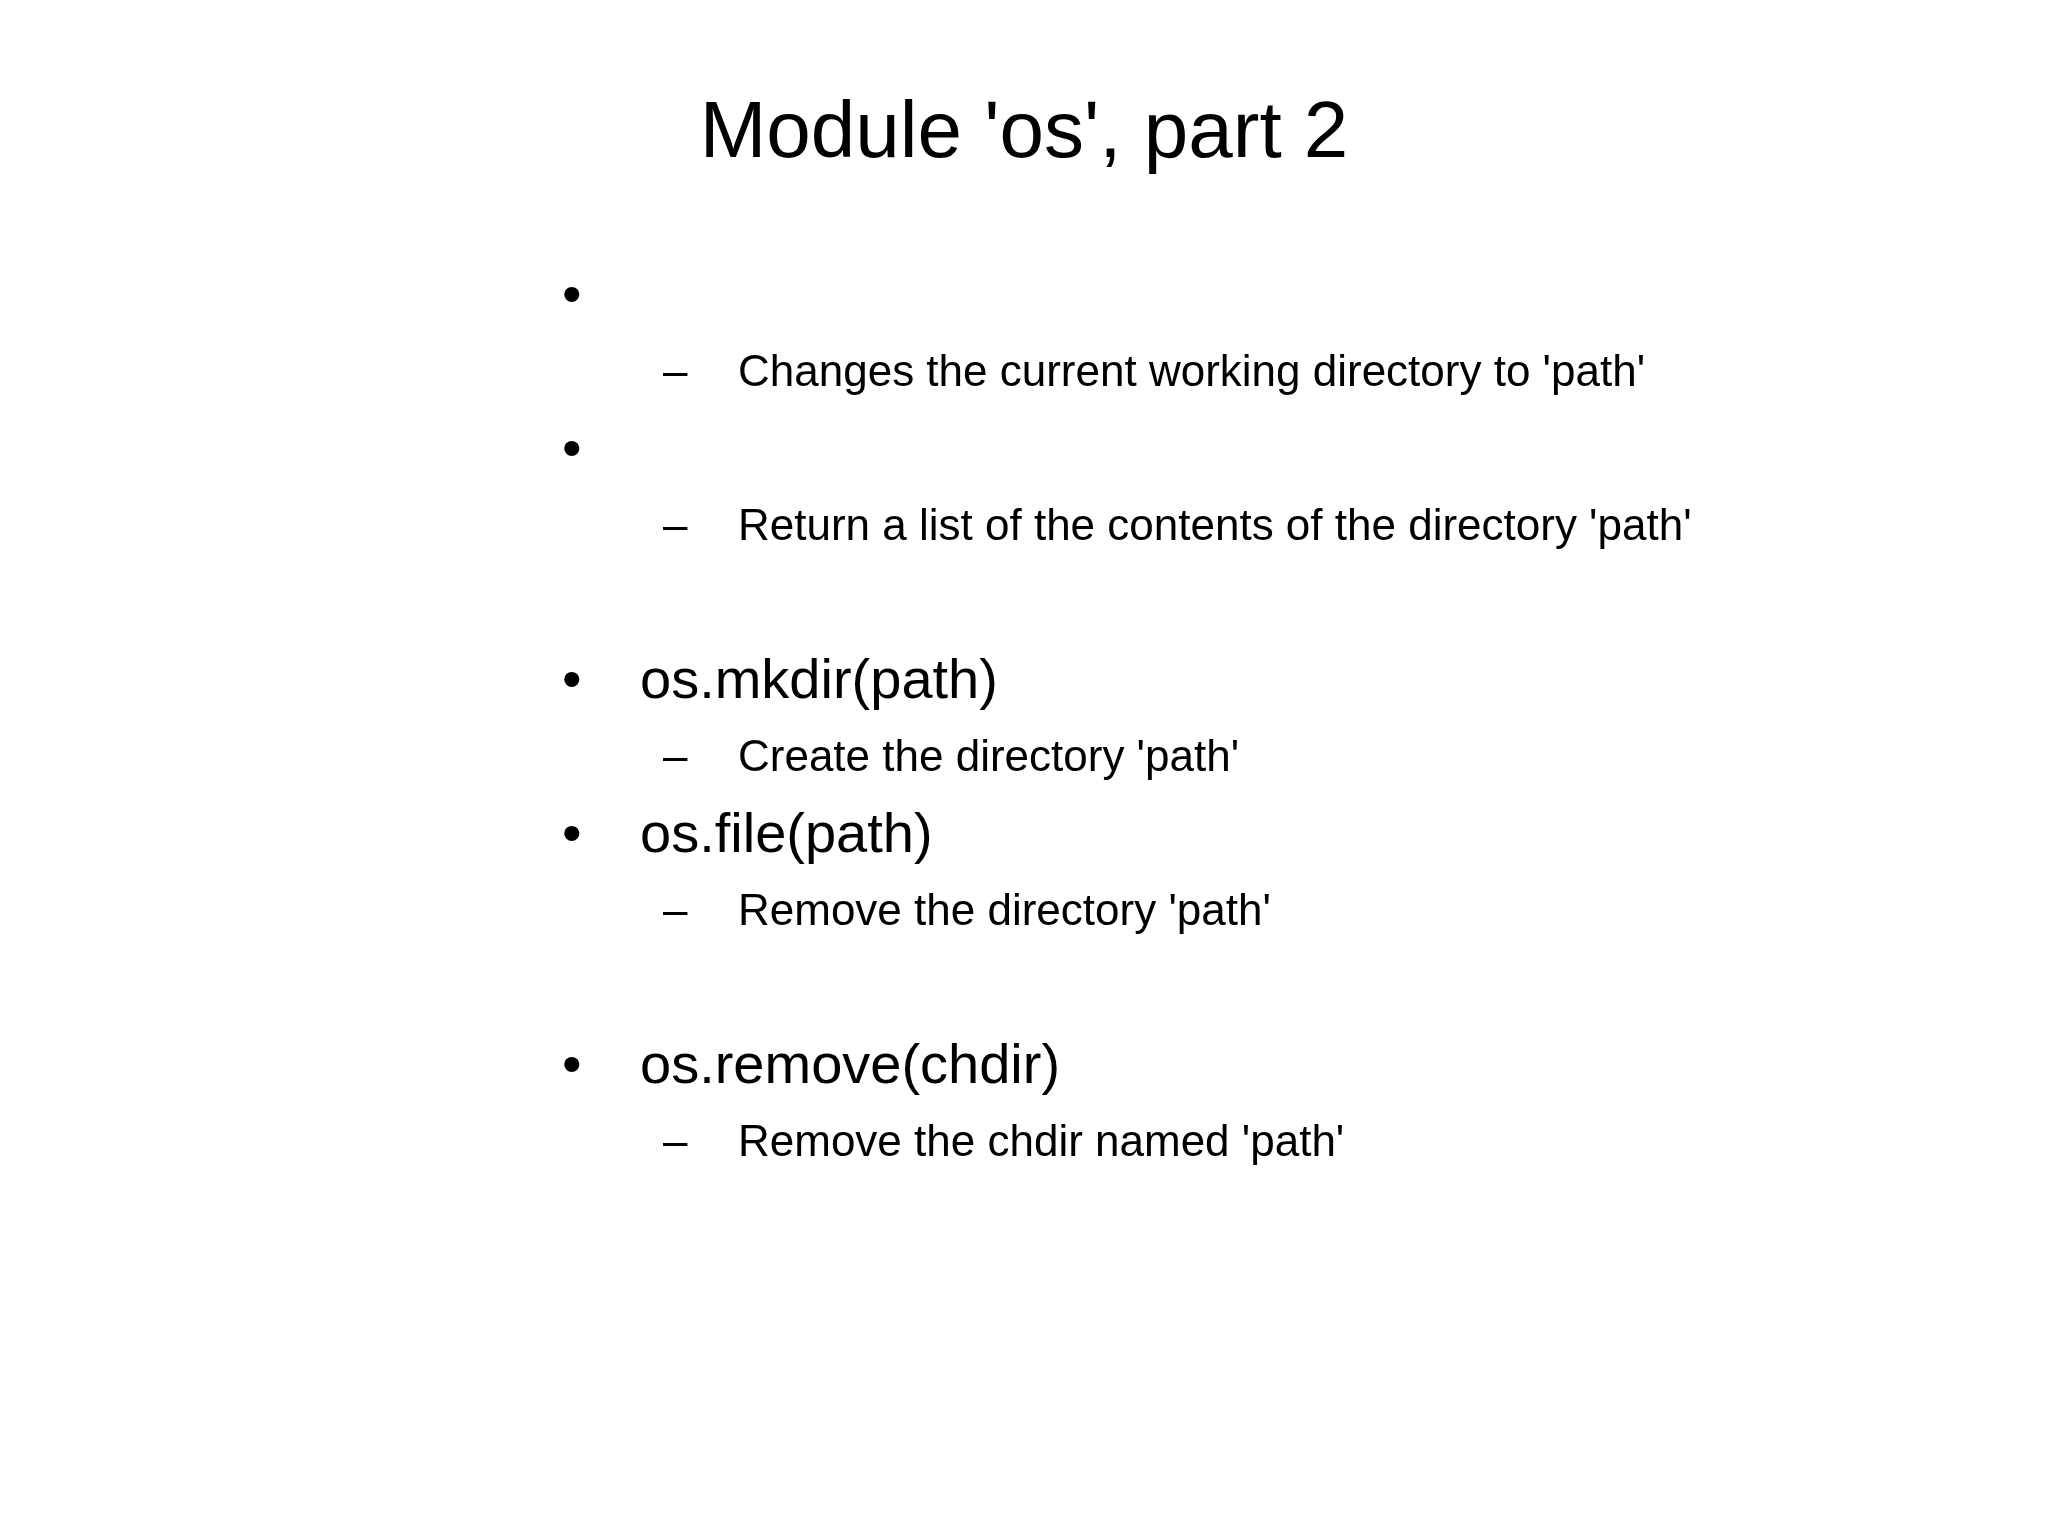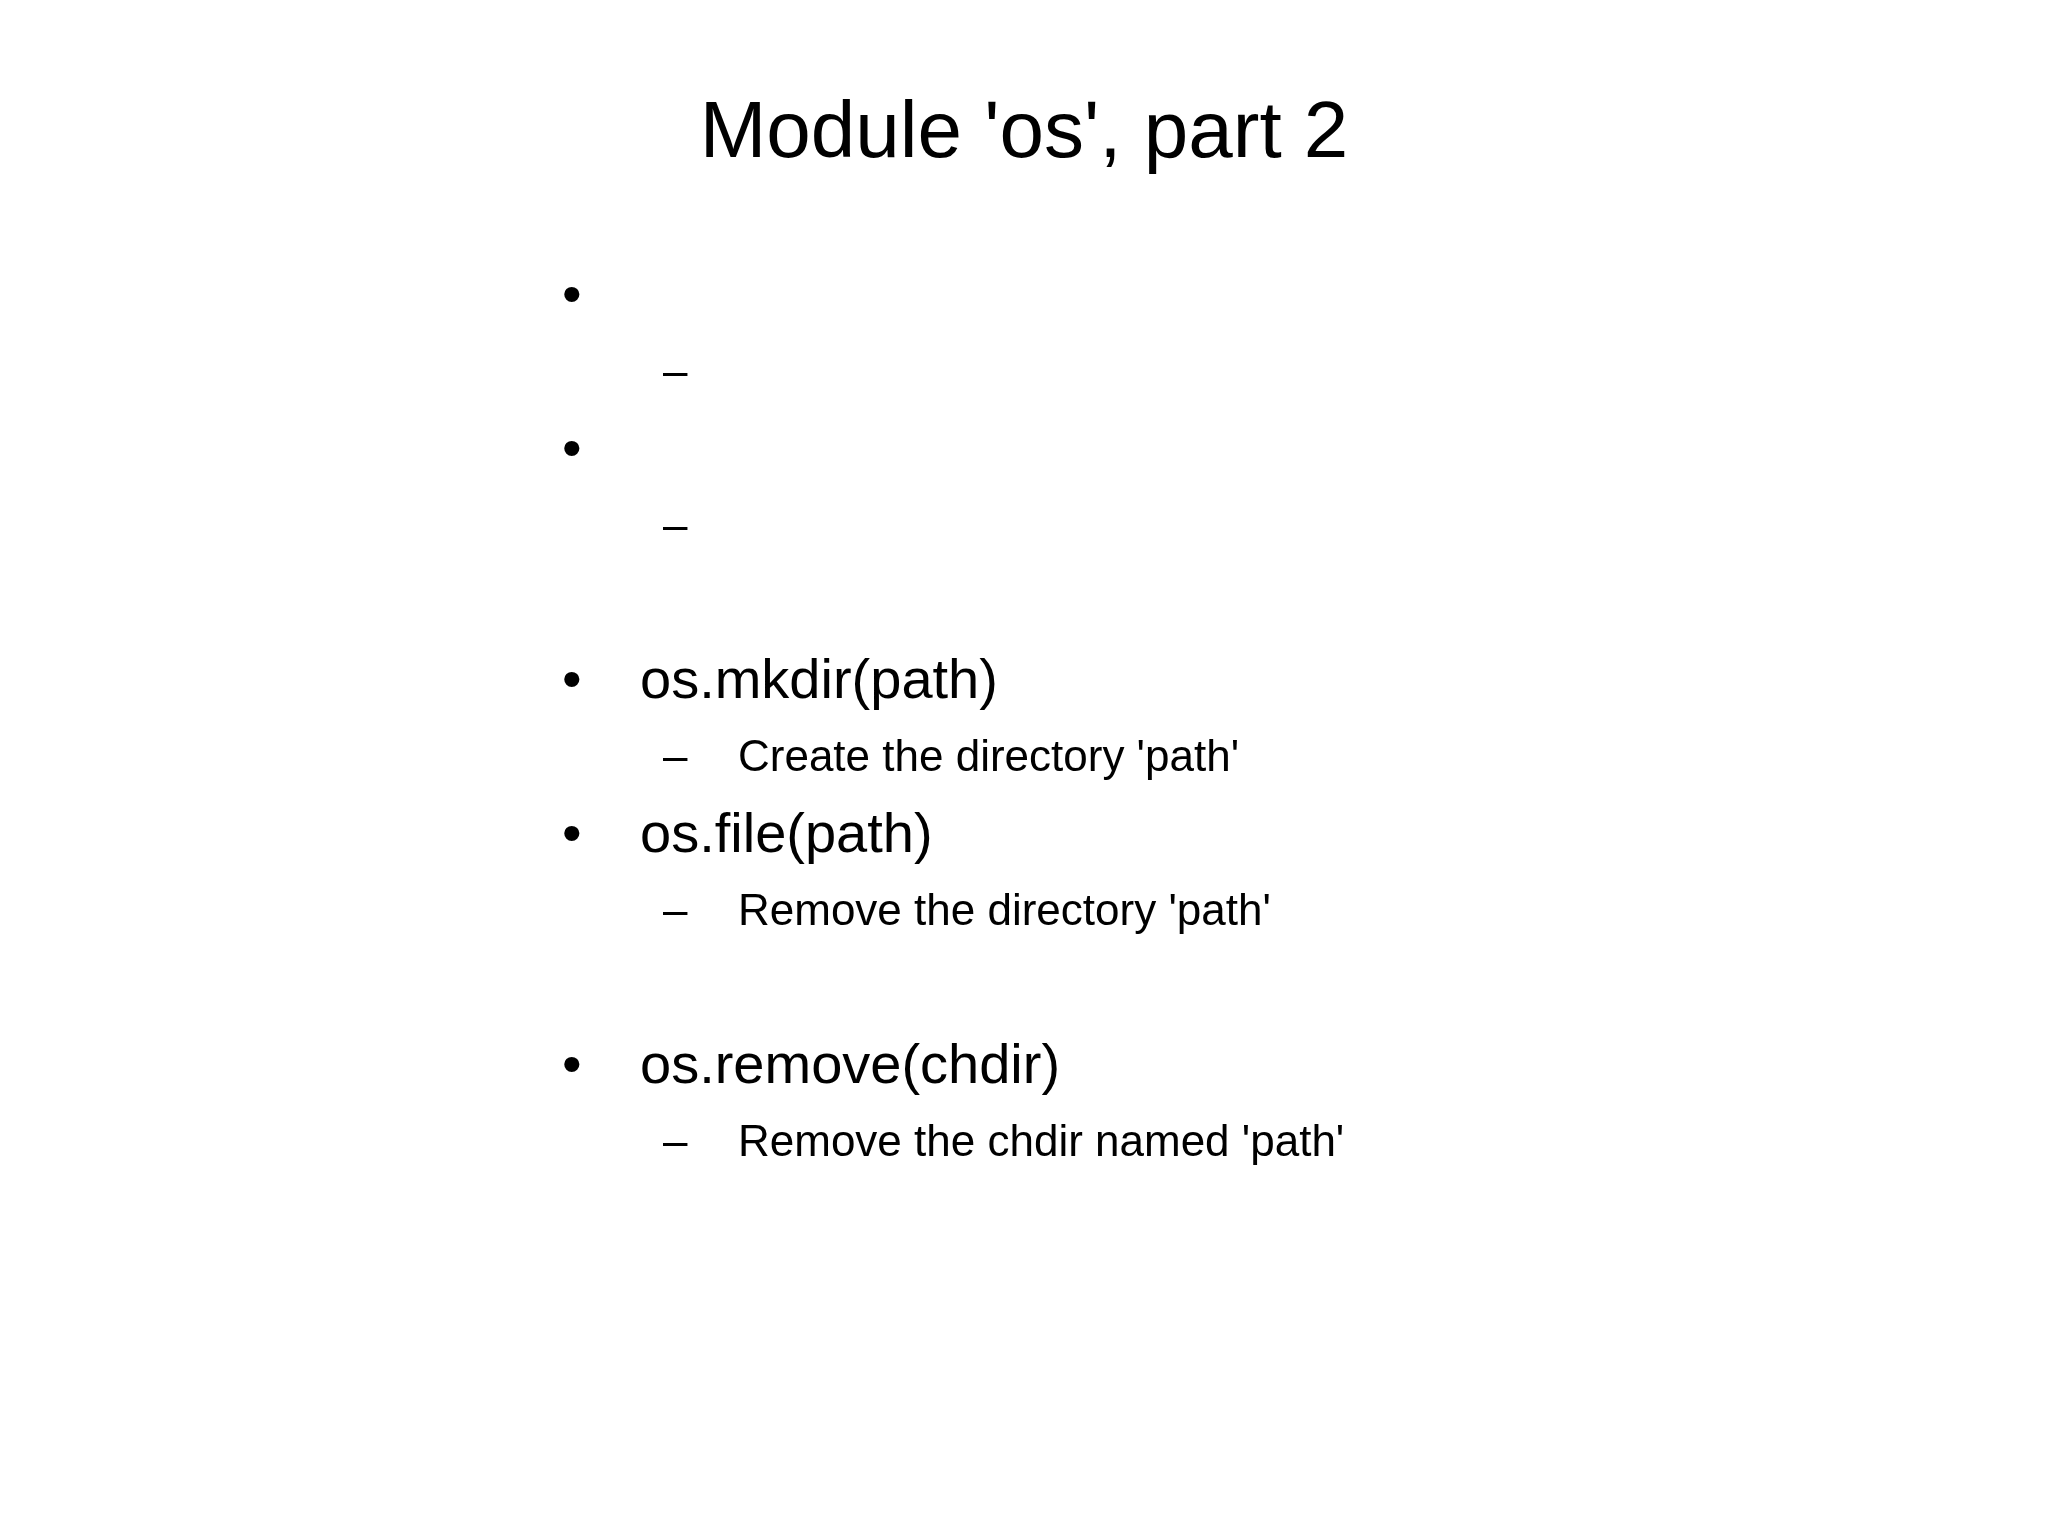--- a/index.html
+++ b/index.html
@@ -78,27 +78,29 @@
 
   <div class="slide-title">Module 'os', part 2</div>
 
   <div class="content">
 
     <div class="main-line">
       <span class="bullet">•</span>
     </div>
     <div class="sub-line">
       <span class="dash">–</span>
+      <span class="sub-text">Changes the current working directory to 'path'</span>
     </div>
 
     <div class="main-line">
       <span class="bullet">•</span>
     </div>
     <div class="sub-line">
       <span class="dash">–</span>
+      <span class="sub-text">Return a list of the contents of the directory 'path'</span>
     </div>
 
     <div class="spacer"></div>
 
     <div class="main-line">
       <span class="bullet">•</span>
       <span class="main-text">os.mkdir(path)</span>
     </div>
     <div class="sub-line">
       <span class="dash">–</span>

